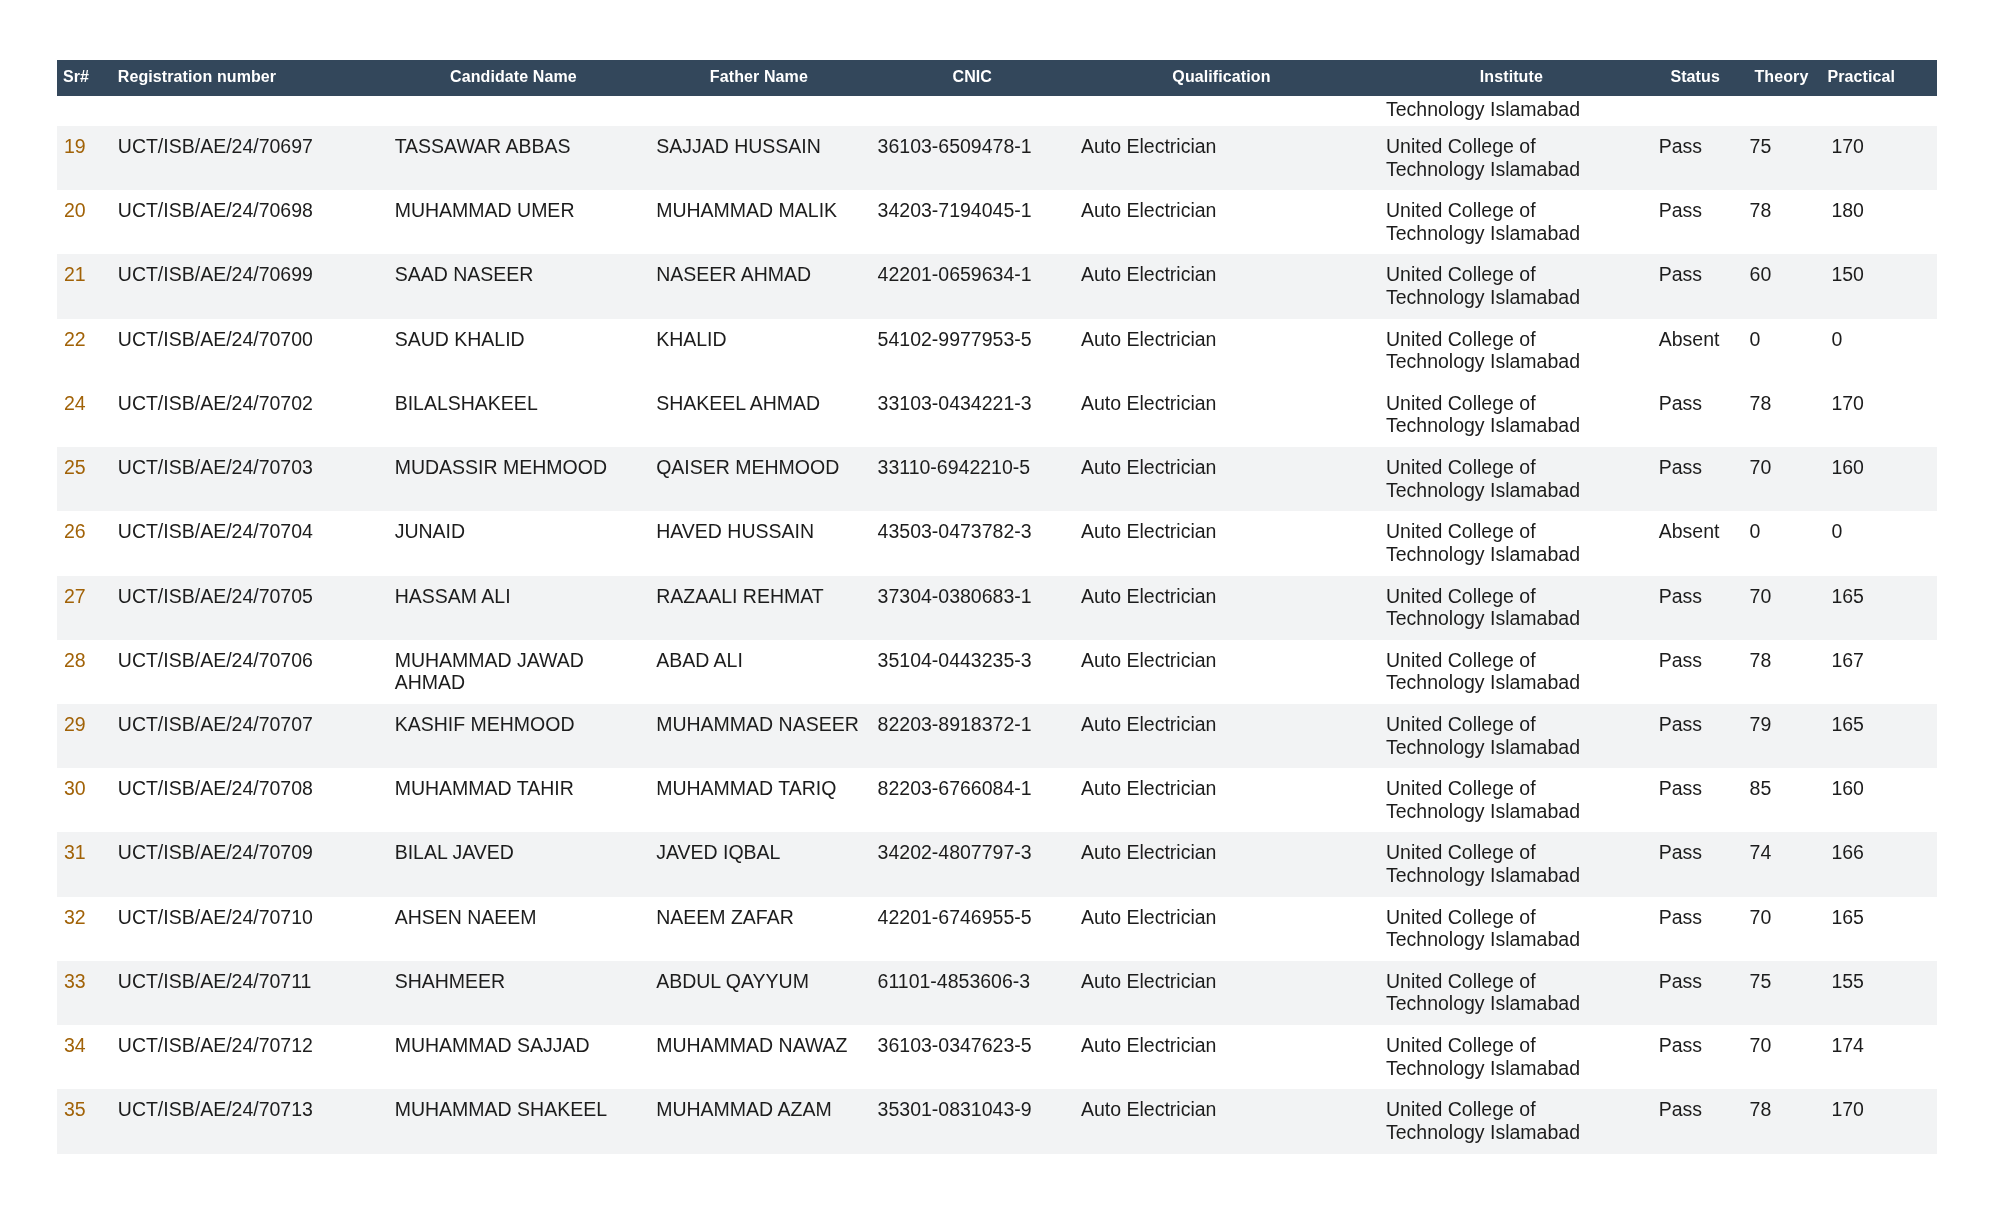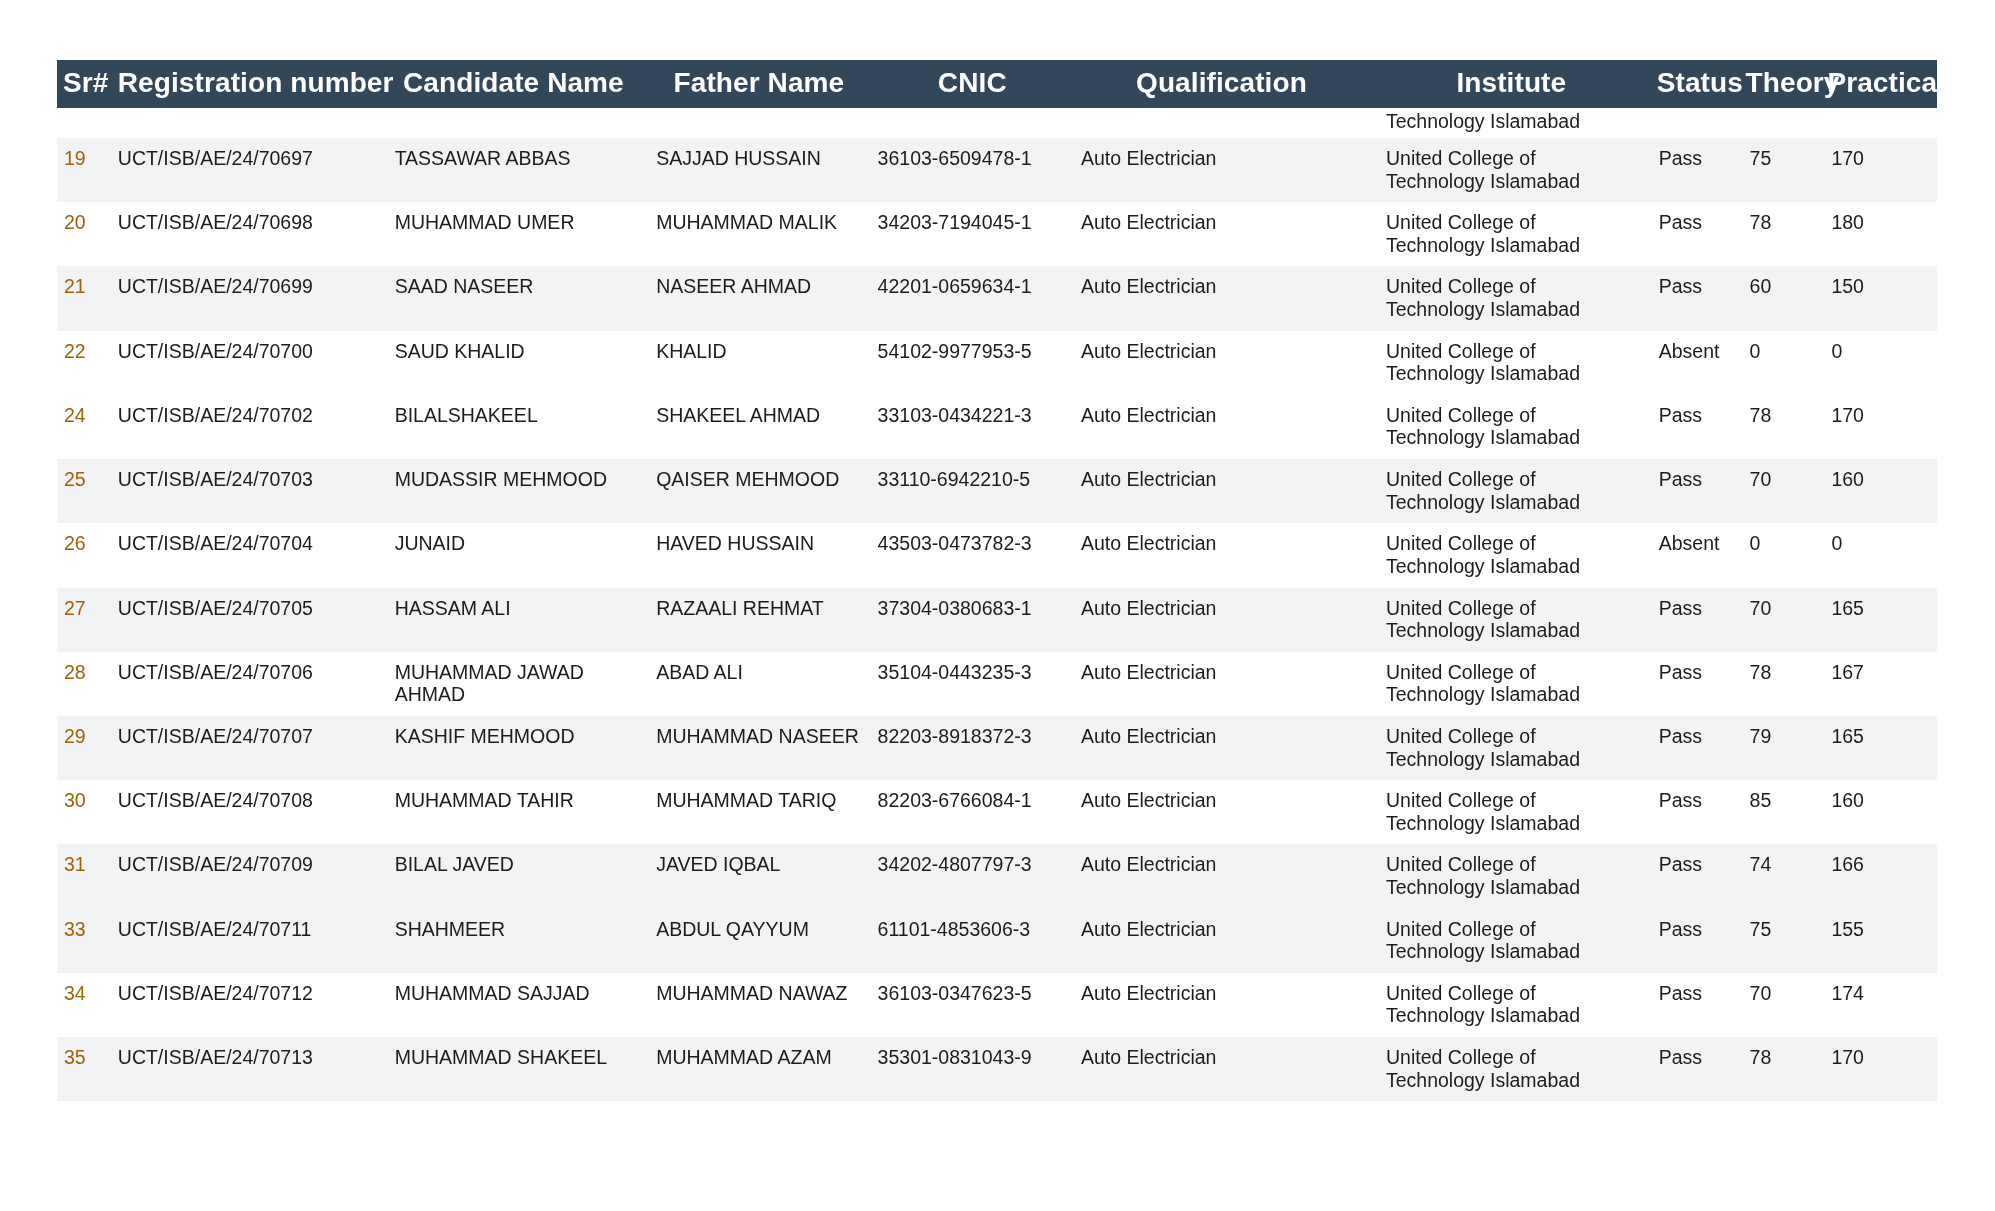--- a/index.html
+++ b/index.html
@@ -44,21 +44,21 @@
   col.c-cnic      { width: 160px; }
   col.c-qual      { width: 244px; }
   col.c-inst      { width: 226px; }
   col.c-status    { width: 72px; }
   col.c-theory    { width: 68px; }
   col.c-practical { width: 92px; }
 
   thead th {
     background: #33475b;
     color: #ffffff;
-    font-size: 28px;
+    font-size: 16px;
     font-weight: bold;
     padding: 7px 6px 9px 6px;
     height: 36px;
     white-space: nowrap;
     vertical-align: middle;
     letter-spacing: 0.1px;
   }
   th.h-sr        { text-align: left;   padding-left: 6px; }
   th.h-reg       { text-align: left;   padding-left: 9px; }
   th.h-cand      { text-align: center; }
@@ -288,21 +288,21 @@
             </td>
             <td class="d-status">Pass</td>
             <td class="d-theory">78</td>
             <td class="d-practical">167</td>
           </tr>
           <tr class="row-alt">
             <td class="d-sr">29</td>
             <td class="d-reg">UCT/ISB/AE/24/70707</td>
             <td class="d-cand">KASHIF MEHMOOD</td>
             <td class="d-father">MUHAMMAD NASEER</td>
-            <td class="d-cnic">82203-8918372-3</td>
+            <td class="d-cnic">82203-8918372-1</td>
             <td class="d-qual">Auto Electrician</td>
             <td class="d-inst">
               <span class="wrap-line">United College of</span>
               <span class="wrap-line">Technology Islamabad</span>
             </td>
             <td class="d-status">Pass</td>
             <td class="d-theory">79</td>
             <td class="d-practical">165</td>
           </tr>
           <tr class="row-norm">
@@ -328,20 +328,35 @@
             <td class="d-cnic">34202-4807797-3</td>
             <td class="d-qual">Auto Electrician</td>
             <td class="d-inst">
               <span class="wrap-line">United College of</span>
               <span class="wrap-line">Technology Islamabad</span>
             </td>
             <td class="d-status">Pass</td>
             <td class="d-theory">74</td>
             <td class="d-practical">166</td>
           </tr>
+          <tr class="row-norm">
+            <td class="d-sr">32</td>
+            <td class="d-reg">UCT/ISB/AE/24/70710</td>
+            <td class="d-cand">AHSEN NAEEM</td>
+            <td class="d-father">NAEEM ZAFAR</td>
+            <td class="d-cnic">42201-6746955-5</td>
+            <td class="d-qual">Auto Electrician</td>
+            <td class="d-inst">
+              <span class="wrap-line">United College of</span>
+              <span class="wrap-line">Technology Islamabad</span>
+            </td>
+            <td class="d-status">Pass</td>
+            <td class="d-theory">70</td>
+            <td class="d-practical">165</td>
+          </tr>
           <tr class="row-alt">
             <td class="d-sr">33</td>
             <td class="d-reg">UCT/ISB/AE/24/70711</td>
             <td class="d-cand">SHAHMEER</td>
             <td class="d-father">ABDUL QAYYUM</td>
             <td class="d-cnic">61101-4853606-3</td>
             <td class="d-qual">Auto Electrician</td>
             <td class="d-inst">
               <span class="wrap-line">United College of</span>
               <span class="wrap-line">Technology Islamabad</span>

